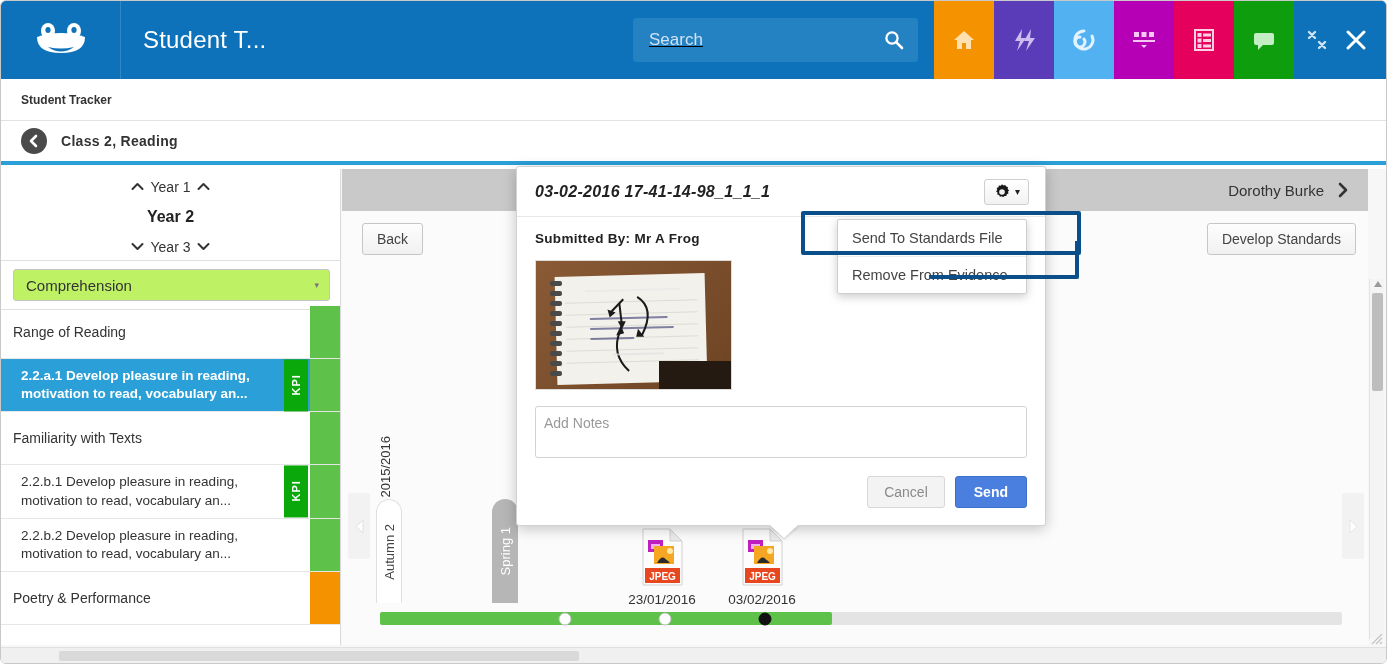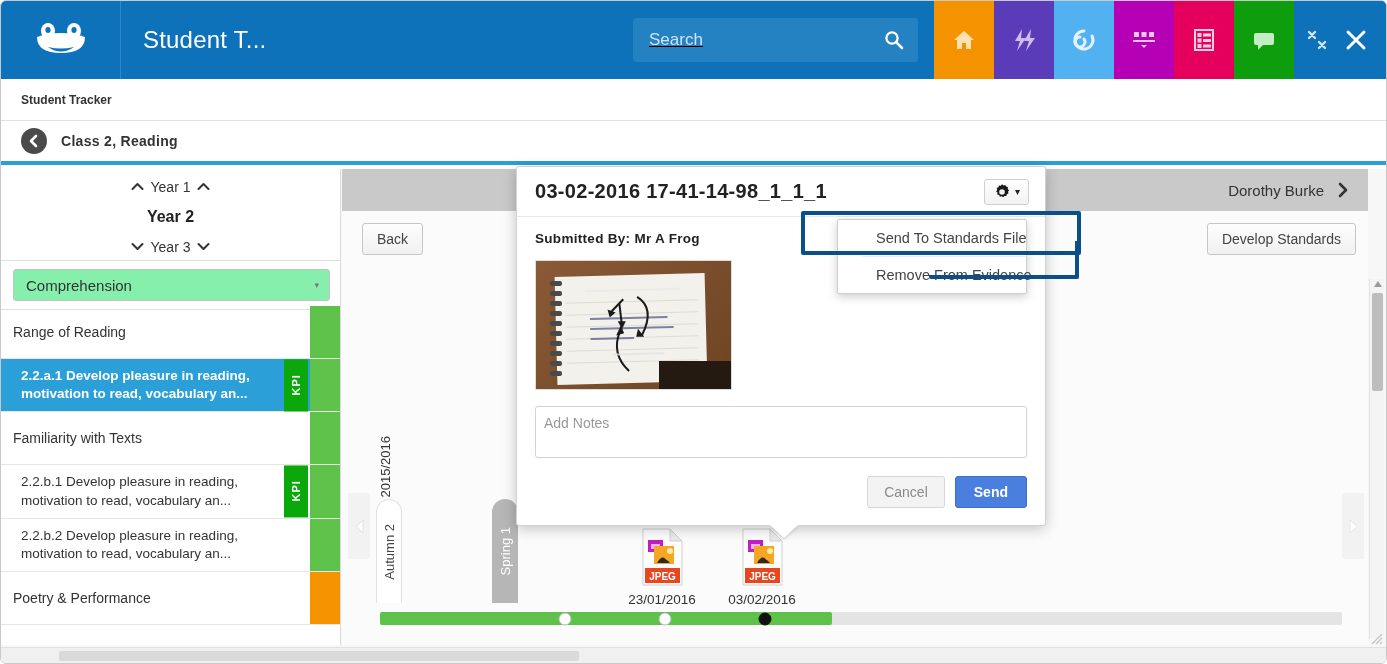--- a/index.html
+++ b/index.html
@@ -97,21 +97,21 @@
     display: flex; flex-direction: column; align-items: center; justify-content: center;
     gap: 13px; padding-top: 4px;
   }
   .year-row { display: flex; align-items: center; gap: 7px; cursor: pointer; }
   .year-row.prev, .year-row.next { font-size: 14px; color: #333; }
   .year-row.current { font-size: 16px; font-weight: bold; color: #222; }
   .chev { display: inline-block; }
 
   .select-wrap { padding: 8px 10px 8px 12px; border-bottom: 1px solid #e0e0e0; }
   .fake-select {
-    height: 32px; border: 1px solid #c4c4c4; border-radius: 3px; background: #86efac;
+    height: 32px; border: 1px solid #c4c4c4; border-radius: 3px; background: #bef264;
     display: flex; align-items: center; justify-content: space-between;
     padding: 0 10px 0 12px; font-size: 15px; color: #333; cursor: pointer;
   }
   .fake-select .caret { font-size: 9px; color: #777; }
 
   .std-list { position: absolute; top: 137px; left: 0; right: 0; bottom: 0; overflow: hidden; }
   .std-row { display: flex; align-items: stretch; border-bottom: 1px solid #e6e6e6; min-height: 53px; }
   .std-row .label {
     flex: 1; display: flex; align-items: center;
     font-size: 13.5px; color: #333; padding: 8px 12px; line-height: 1.35;
@@ -204,21 +204,21 @@
   .popup:after {
     content: ""; position: absolute; bottom: -13px; left: 253px;
     border-left: 14px solid transparent; border-right: 14px solid transparent;
     border-top: 13px solid #fff;
     filter: drop-shadow(0 2px 1px rgba(0,0,0,.12));
   }
   .popup-head {
     height: 50px; display: flex; align-items: center; justify-content: space-between;
     padding: 0 16px 0 18px; border-bottom: 1px solid #e8e8e8;
   }
-  .popup-title { font-size: 20px; font-weight: bold; color: #222; letter-spacing: .3px; }
+  .popup-title { font-size: 16px; font-weight: bold; color: #222; letter-spacing: .3px; font-style: italic; }
   .gear-btn {
     border: 1px solid #cfcfcf; border-radius: 3px; background: linear-gradient(#fff,#f2f2f2);
     padding: 3px 8px; display: flex; align-items: center; gap: 4px; cursor: pointer;
   }
   .popup-body { padding: 14px 18px 0 18px; }
   .submitted { font-size: 13.5px; font-weight: bold; color: #222; letter-spacing: .3px; }
   .thumb {
     margin-top: 14px; width: 197px; height: 130px; border: 1px solid #ddd;
     background: linear-gradient(135deg,#8a5a35,#6d4424);
     position: relative; overflow: hidden;
@@ -252,21 +252,21 @@
     font-family: "Liberation Sans", sans-serif;
   }
 
   
   .gear-menu {
     position: absolute; left: 836px; top: 218px; width: 190px;
     background: #fff; border: 1px solid #cecece; border-radius: 2px;
     box-shadow: 0 3px 10px rgba(0,0,0,.2); z-index: 60;
   }
   .gear-menu .mi {
-    padding: 10px 14px; font-size: 14.5px; color: #444; cursor: pointer; white-space: nowrap; margin-left: 24px;
+    padding: 10px 14px; font-size: 14.5px; color: #444; cursor: pointer; white-space: nowrap;
   }
   .gear-menu .mi + .mi { border-top: 1px solid #ececec; }
 
   
   .anno {
     position: absolute; border: 4px solid #0b4f8a; border-radius: 2px;
     pointer-events: none; z-index: 70;
   }
   .anno-a { left: 800px; top: 210px; width: 280px; height: 44px; }
   .anno-b { left: 928px; top: 240px; width: 150px; height: 38px;

